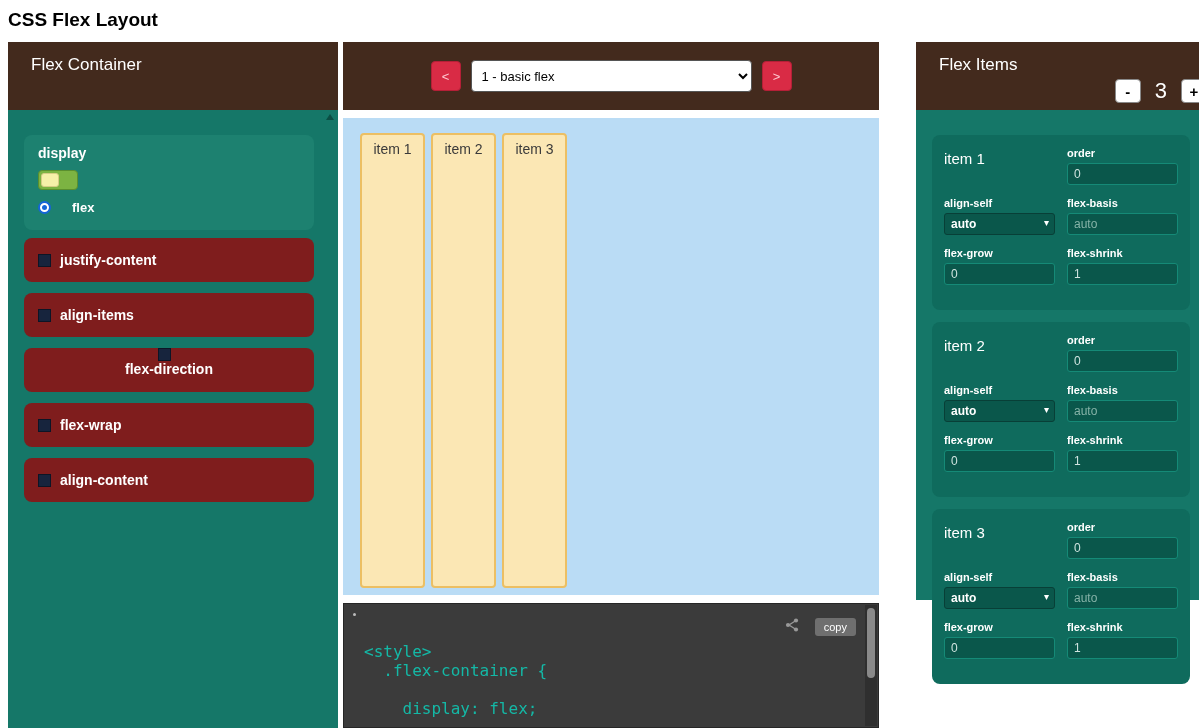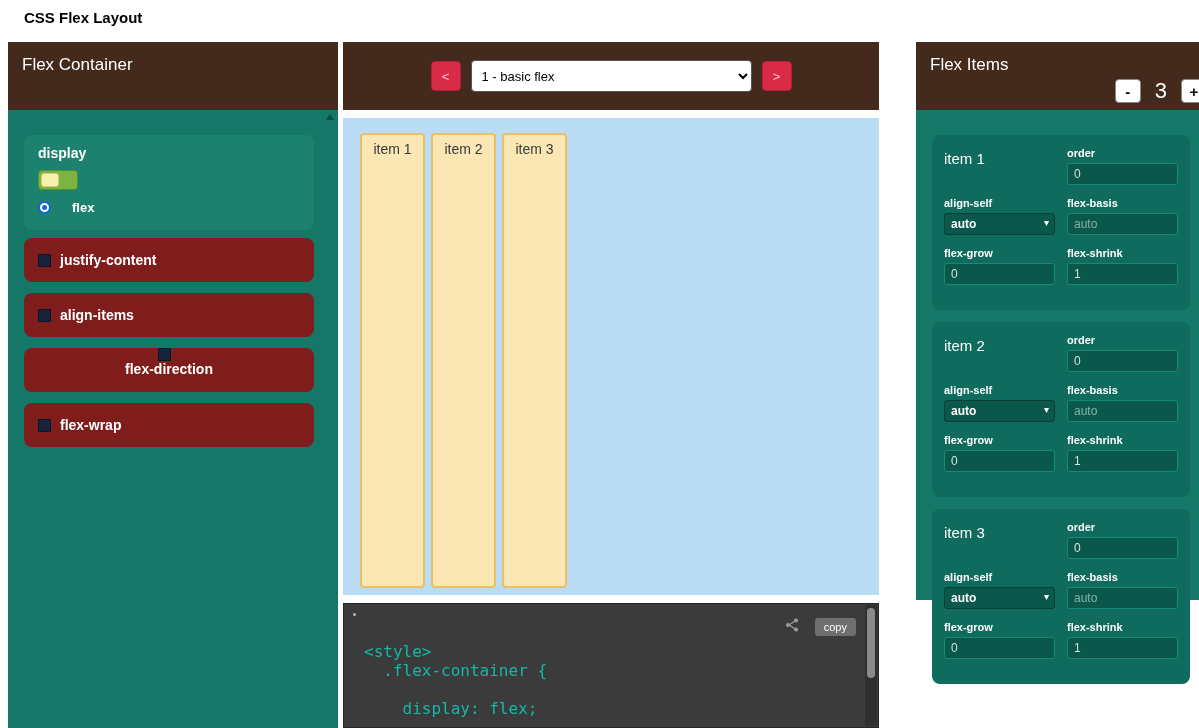--- a/index.html
+++ b/index.html
@@ -4,29 +4,29 @@
 <style>
   * { box-sizing: border-box; margin: 0; padding: 0; }
   html,body { width:1199px; height:728px; }
   body {
     position: relative;
     font-family: "Liberation Sans", sans-serif;
     background: #ffffff;
     overflow: hidden;
   }
 
-  .page-title { position:absolute; left:8px; top:9px; font-size:15px; font-weight:bold; color:#000;margin-left:16px; }
+  .page-title { position:absolute; left:8px; top:9px; font-size:19px; font-weight:bold; color:#000; }
 
   .panel { position:absolute; top:42px; }
   .panel-left  { left:8px;   width:330px; height:686px; }
   .panel-mid   { left:343px; width:536px; height:686px; }
   .panel-right { left:916px; width:307px; height:558px; }
 
   .panel-header { background:#432a1d; color:#fff; }
-  .left-header, .right-header { height:68px; padding:13px 14px; font-size:17px; position:relative; }
+  .left-header, .right-header { height:68px; padding:13px 23px; font-size:17px; position:relative; }
   .mid-header { height:68px; display:flex; align-items:center; justify-content:center; gap:10px; }
 
   .panel-body { position:absolute; top:68px; left:0; right:0; bottom:0; background:#157768; }
 
   
   .scroll-strip { position:absolute; top:4px; right:3px; width:10px; display:flex; justify-content:center; }
   .scroll-up-arrow { width:0; height:0; border-left:4px solid transparent; border-right:4px solid transparent; border-bottom:6px solid #0b4e44; }
 
   
   .display-card { position:absolute; left:16px; top:25px; width:290px; height:95px;
@@ -119,20 +119,24 @@
       <span class="prop-label">align-items</span>
     </div>
     <div class="prop-card" style="top:238px;flex-direction:column;">
       <span class="prop-checkbox"></span>
       <span class="prop-label">flex-direction</span>
     </div>
     <div class="prop-card" style="top:293px;">
       <span class="prop-checkbox"></span>
       <span class="prop-label">flex-wrap</span>
     </div>
+    <div class="prop-card" style="top:348px;">
+      <span class="prop-checkbox"></span>
+      <span class="prop-label">align-content</span>
+    </div>
   </div>
 </div>
 
 <div class="panel panel-mid">
   <div class="panel-header mid-header">
     <button class="nav-btn">&lt;</button>
     <select class="example-select">
       <option>1 - basic flex</option>
     </select>
     <button class="nav-btn">&gt;</button>

